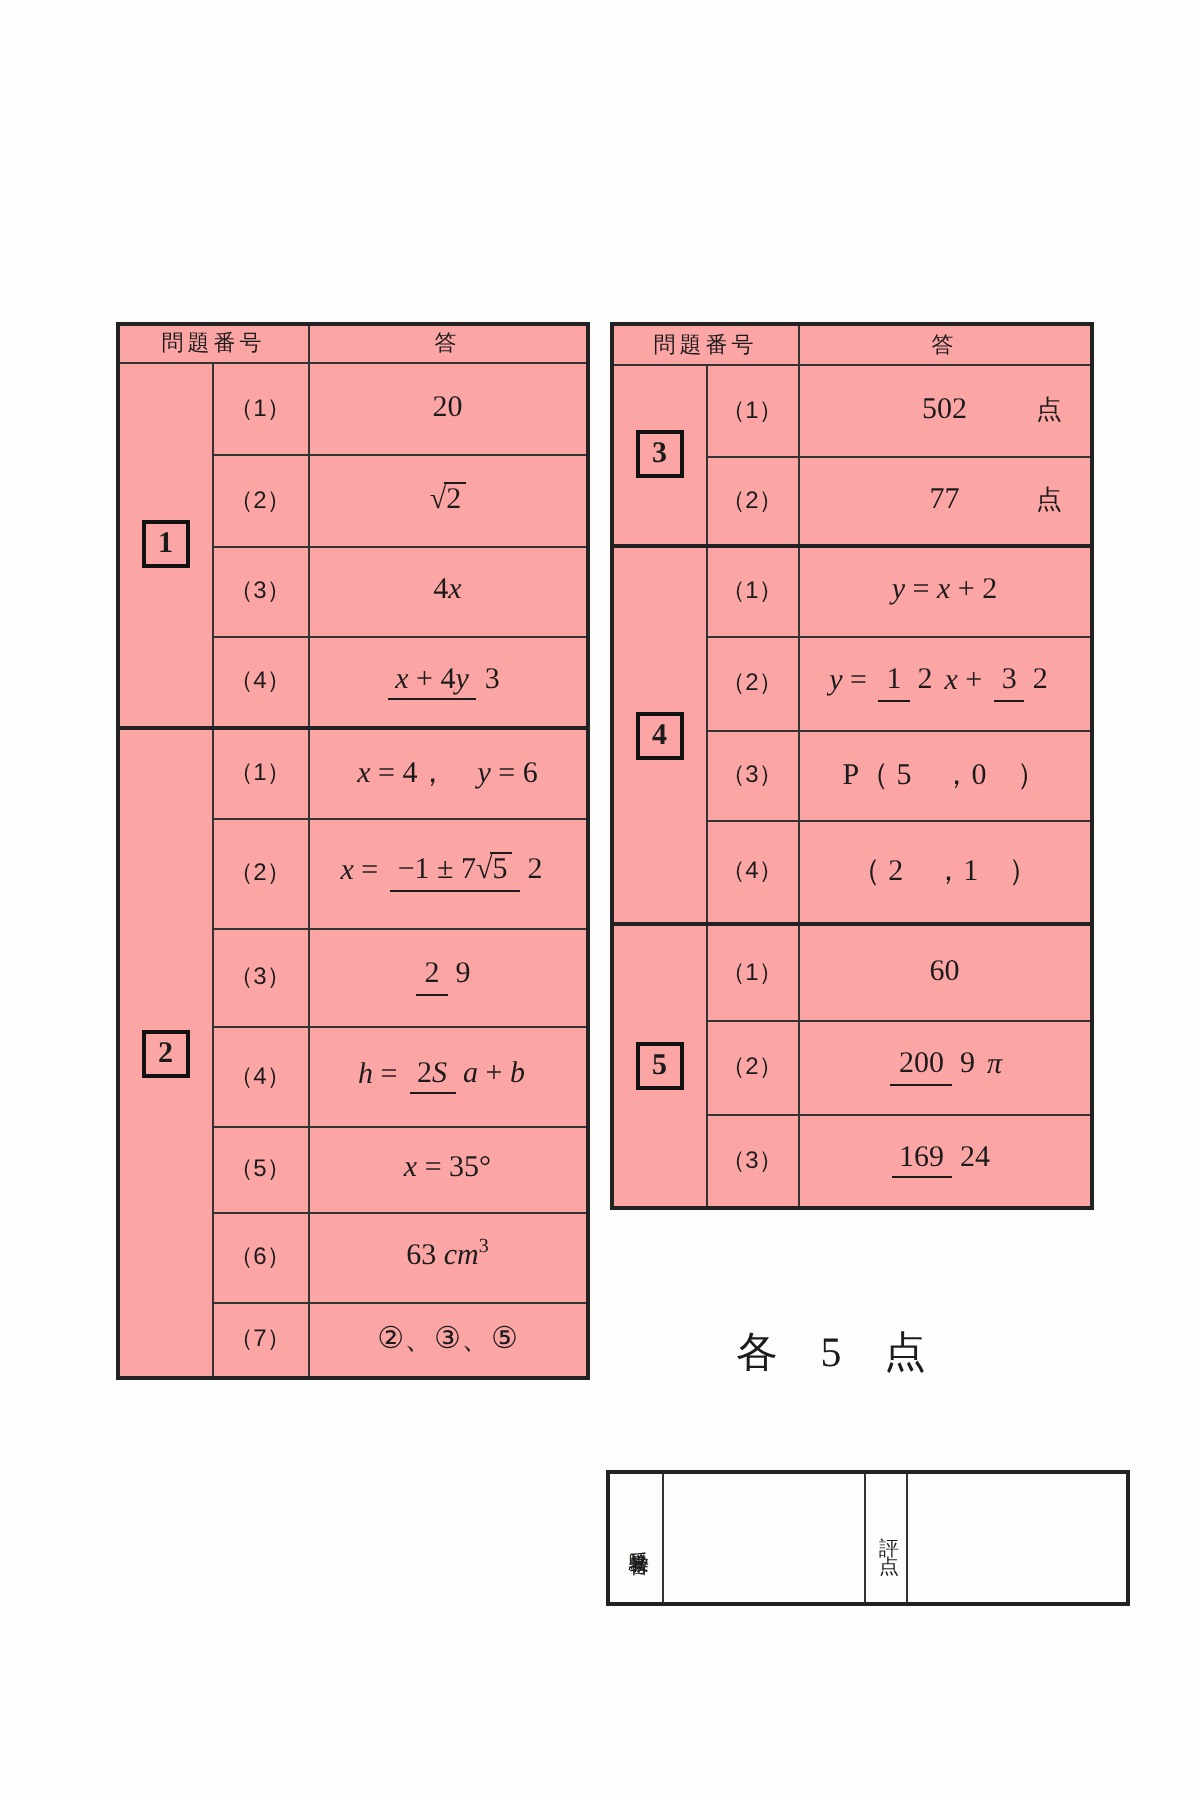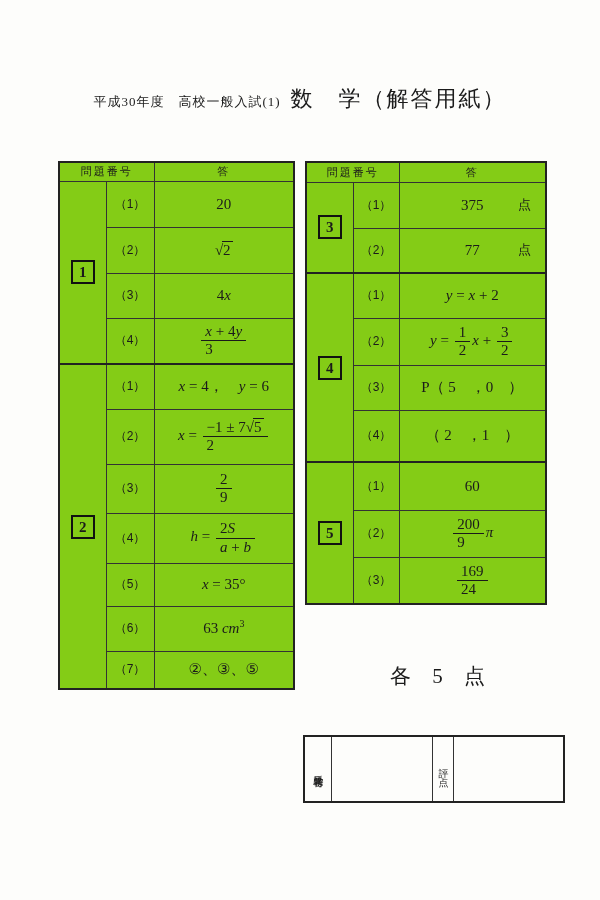--- a/index.html
+++ b/index.html
@@ -24,21 +24,21 @@
     position:absolute;top:124px;left:0;width:600px;text-align:center;
   }
   .schoolline span{display:inline-block;transform:translateX(-20px);font-size:14px;letter-spacing:2px;}
 
   
   table.anstable{
     position:absolute;
     border-collapse:collapse;
     border:2px solid #222;
     table-layout:fixed;
-    background:#84cc16;
+    background:#fca5a5;
   }
   table.anstable th, table.anstable td{
     border:1px solid #333;
     padding:0;
     text-align:center;
     vertical-align:middle;
   }
   tr.secstart td{border-top:2px solid #222;}
   th.hcell{
     font-weight:normal;
@@ -70,33 +70,33 @@
     transform:translateY(-50%);
     font-size:13px;
   }
 
   
   .math{display:inline-block;}
   .mi{font-style:italic;}
   .mt{font-style:normal;}
   sup.ms{font-size:10px;line-height:0;}
   .mfrac{
-    display:inline-flex;flex-direction:column;
+    display:inline-flex;flex-direction:row;
     vertical-align:middle;text-align:left;
     line-height:1.15;margin:0 2px;
   }
   .mfrac .fn{border-bottom:1px solid #1a1a1a;padding:0 4px;}
   .mfrac .fd{padding:0 4px;}
   .msqrt{display:inline-block;white-space:nowrap;}
   .msqrt .sign{font-style:normal;}
   .msqrt .rad{border-top:1px solid #1a1a1a;padding:0 2px 0 1px;margin-left:-1px;font-style:normal;}
 
   
   .points{
-    position:absolute;left:390px;top:662px;
+    position:absolute;left:368px;top:662px;
     font-size:21px;letter-spacing:8px;white-space:nowrap;
   }
 
   
   .fbox{
     position:absolute;left:303px;top:735px;
     width:262px;height:68px;
     border:2px solid #222;
     display:flex;box-sizing:border-box;
     background:#fdfdfb;
@@ -114,23 +114,20 @@
     letter-spacing:1px;
     line-height:1;
   }
   .vtext.vsp{letter-spacing:9px;}
 </style>
 </head>
 <body>
 
 <div class="page">
 
-  <div class="titleline">
-    <span class="tprefix">平成30年度　高校一般入試(1)</span><span class="tmain">数　学（解答用紙）</span>
-  </div>
 
   <table class="anstable" style="left:58px;top:161px;width:235px;">
     <colgroup>
         <col style="width:47px">
         <col style="width:48px">
         <col style="width:140px">
       </colgroup>
     <tbody>
         <tr style="height:19px">
       <th class="hcell" colspan="2">問題番号</th>
@@ -204,21 +201,21 @@
         <col style="width:147px">
       </colgroup>
     <tbody>
         <tr style="height:20px">
       <th class="hcell" colspan="2">問題番号</th>
       <th class="hcell">答</th>
     </tr>
     <tr style="height:46px">
       <td class="numcell" rowspan="2"><span class="numbox">3</span></td>
       <td class="lbl">（1）</td>
-      <td class="ans"><span class="math"><span class="mt">375</span></span><span class="unit">点</span></td>
+      <td class="ans"><span class="math"><span class="mt">502</span></span><span class="unit">点</span></td>
     </tr>
     <tr style="height:45px">
       <td class="lbl">（2）</td>
       <td class="ans"><span class="math"><span class="mt">77</span></span><span class="unit">点</span></td>
     </tr>
     <tr class="secstart" style="height:45px">
       <td class="numcell" rowspan="4"><span class="numbox">4</span></td>
       <td class="lbl">（1）</td>
       <td class="ans"><span class="math"><span class="mi">y</span><span class="mt"> = </span><span class="mi">x</span><span class="mt"> + 2</span></span></td>
     </tr>

